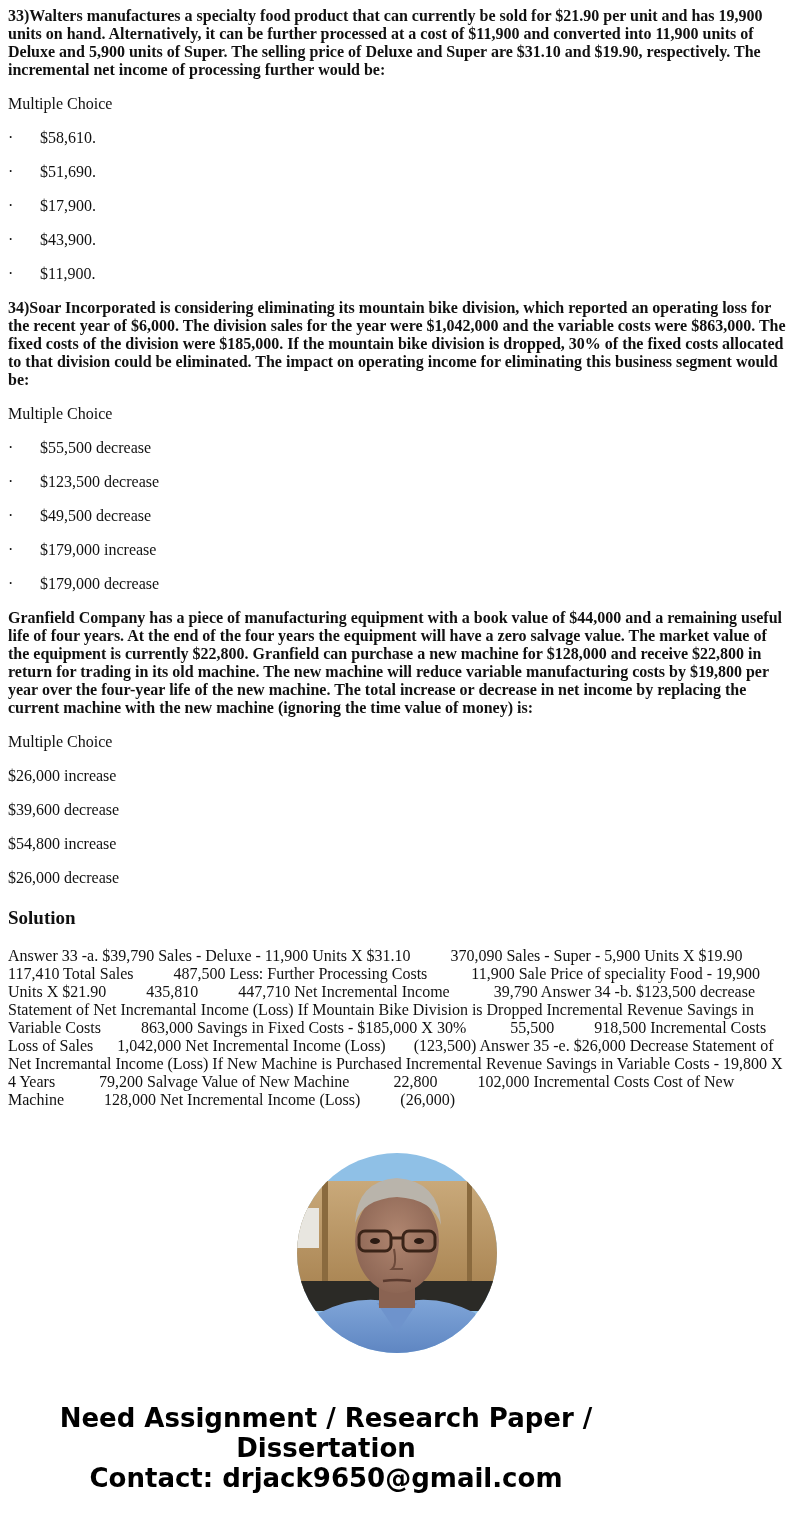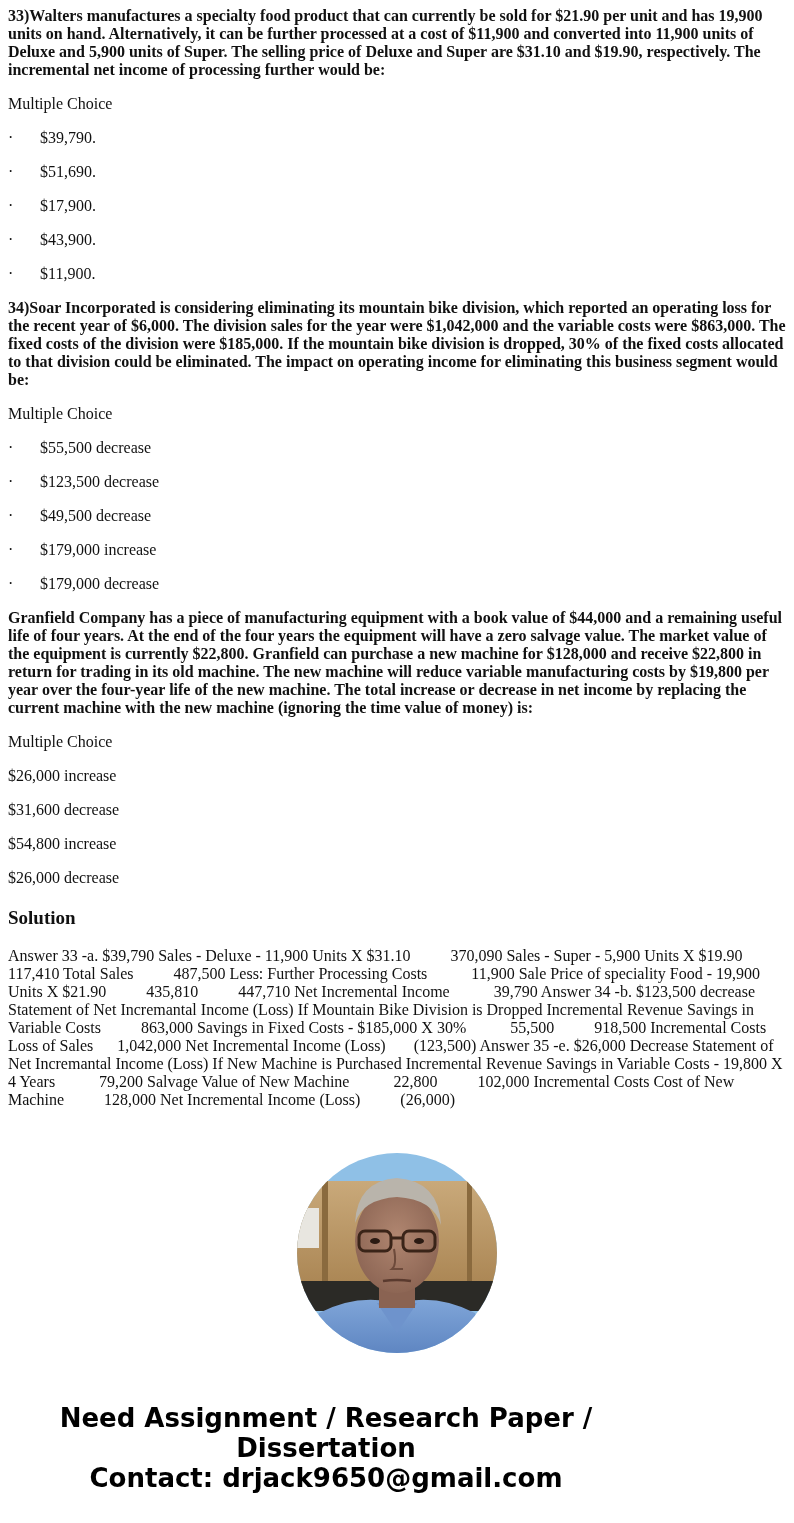--- a/index.html
+++ b/index.html
@@ -51,21 +51,21 @@
 </head>
 <body>
 
 <div class="content">
 
   <section>
     <p class="question">33)Walters manufactures a specialty food product that can currently be sold for $21.90 per unit and has 19,900 units on hand. Alternatively, it can be further processed at a cost of $11,900 and converted into 11,900 units of Deluxe and 5,900 units of Super. The selling price of Deluxe and Super are $31.10 and $19.90, respectively. The incremental net income of processing further would be:</p>
     <p class="mc-label">Multiple Choice</p>
     <div class="option">
         <span class="bullet">·</span>
-        <span>$39,790.</span>
+        <span>$58,610.</span>
       </div>
     <div class="option">
         <span class="bullet">·</span>
         <span>$51,690.</span>
       </div>
     <div class="option">
         <span class="bullet">·</span>
         <span>$17,900.</span>
       </div>
     <div class="option">
@@ -100,21 +100,21 @@
     <div class="option">
         <span class="bullet">·</span>
         <span>$179,000 decrease</span>
       </div>
   </section>
 
   <section>
     <p class="question">Granfield Company has a piece of manufacturing equipment with a book value of $44,000 and a remaining useful life of four years. At the end of the four years the equipment will have a zero salvage value. The market value of the equipment is currently $22,800. Granfield can purchase a new machine for $128,000 and receive $22,800 in return for trading in its old machine. The new machine will reduce variable manufacturing costs by $19,800 per year over the four-year life of the new machine. The total increase or decrease in net income by replacing the current machine with the new machine (ignoring the time value of money) is:</p>
     <p class="mc-label">Multiple Choice</p>
     <p class="option-plain">$26,000 increase</p>
-    <p class="option-plain">$31,600 decrease</p>
+    <p class="option-plain">$39,600 decrease</p>
     <p class="option-plain">$54,800 increase</p>
     <p class="option-plain">$26,000 decrease</p>
   </section>
 
   <section>
     <h3 class="solution-heading">Solution</h3>
     <p class="solution-body">Answer 33 -a. $39,790 Sales - Deluxe - 11,900 Units X $31.10          370,090 Sales - Super - 5,900 Units X $19.90          117,410 Total Sales          487,500 Less: Further Processing Costs           11,900 Sale Price of speciality Food - 19,900 Units X $21.90          435,810          447,710 Net Incremental Income           39,790 Answer 34 -b. $123,500 decrease Statement of Net Incremantal Income (Loss) If Mountain Bike Division is Dropped Incremental Revenue Savings in Variable Costs          863,000 Savings in Fixed Costs - $185,000 X 30%           55,500          918,500 Incremental Costs Loss of Sales      1,042,000 Net Incremental Income (Loss)       (123,500) Answer 35 -e. $26,000 Decrease Statement of Net Incremantal Income (Loss) If New Machine is Purchased Incremental Revenue Savings in Variable Costs - 19,800 X 4 Years           79,200 Salvage Value of New Machine           22,800          102,000 Incremental Costs Cost of New Machine          128,000 Net Incremental Income (Loss)          (26,000)</p>
   </section>
 </div>
 

